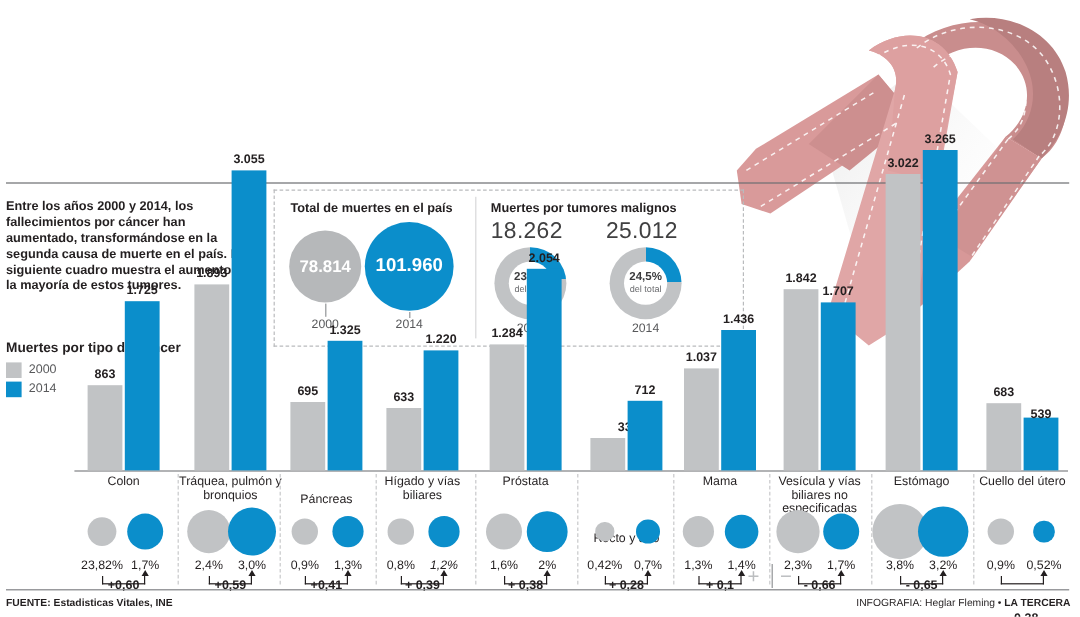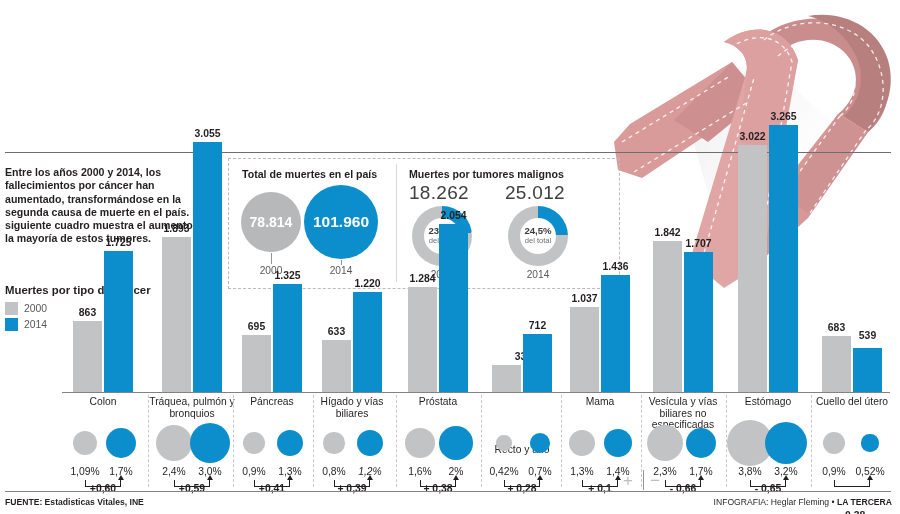--- a/index.html
+++ b/index.html
@@ -228,26 +228,26 @@
       <div class="barval" style="left: 644px; width: 47px; top: 227px;">1.842</div>
       <div class="bar b" style="left: 684px; width: 29px; height: 140px; top: 252px; bottom: auto;"></div>
       <div class="barval" style="left: 675px; width: 47px; top: 238px;">1.707</div>
       <div class="bar g" style="left: 738px; width: 29px; height: 247px; top: 145px; bottom: auto;"></div>
       <div class="barval" style="left: 729px; width: 47px; top: 131px;">3.022</div>
       <div class="bar b" style="left: 769px; width: 29px; height: 267px; top: 125px; bottom: auto;"></div>
       <div class="barval" style="left: 760px; width: 47px; top: 111px;">3.265</div>
       <div class="bar g" style="left: 822px; width: 29px; height: 56px; top: 336px; bottom: auto;"></div>
       <div class="barval" style="left: 813px; width: 47px; top: 322px;">683</div>
       <div class="bar b" style="left: 853px; width: 29px; height: 44px; top: 348px; bottom: auto;"></div>
-      <div class="barval" style="left: 844px; width: 47px; top: 330px;">539</div>
+      <div class="barval" style="left: 844px; width: 47px; top: 340px;">539</div>
     </div>
   <div id="cats-layer">
       <div class="cat-label" style="left: 61px; width: 84px; top: 396px;">Colon</div>
       <div class="cat-label" style="left: 146px; width: 92px; top: 396px;">Tráquea, pulmón y bronquios</div>
-      <div class="cat-label" style="left: 230px; width: 84px; top: 396px; text-align: center;">Páncreas</div>
+      <div class="cat-label" style="left: 230px; width: 84px; top: 411px; text-align: center;">Páncreas</div>
       <div class="cat-label" style="left: 310px; width: 84px; top: 396px;">Hígado y vías biliares</div>
       <div class="cat-label" style="left: 396px; width: 84px; top: 396px;">Próstata</div>
       <div class="cat-label" style="left: 480px; width: 84px; top: 396px; margin-top: 48px;">Recto y ano</div>
       <div class="cat-label" style="left: 558px; width: 84px; top: 396px;">Mama</div>
       <div class="cat-label" style="left: 635px; width: 96px; top: 396px;">Vesícula y vías biliares no especificadas</div>
       <div class="cat-label" style="left: 726px; width: 84px; top: 396px;">Estómago</div>
       <div class="cat-label" style="left: 810px; width: 84px; top: 396px;">Cuello del útero</div>
     </div>
   <div id="seps-layer">
       <div class="vsep" style="left: 148px; top: 395px; height: 92px;"></div>
@@ -256,21 +256,21 @@
       <div class="vsep" style="left: 396px; top: 395px; height: 92px;"></div>
       <div class="vsep" style="left: 481px; top: 395px; height: 92px;"></div>
       <div class="vsep" style="left: 561px; top: 395px; height: 92px;"></div>
       <div class="vsep" style="left: 641px; top: 395px; height: 92px;"></div>
       <div class="vsep" style="left: 726px; top: 395px; height: 92px;"></div>
       <div class="vsep" style="left: 811px; top: 395px; height: 92px;"></div>
     </div>
 
   <div id="share-layer">
       <div class="circ c-g" style="left: 72.6817px; top: 430.682px; width: 24.6365px; height: 24.6365px;"></div>
-      <div class="pct-lbl" style="left: 59px; width: 52px; top: 466px;">1,09%</div>
+      <div class="pct-lbl" style="left: 59px; width: 52px; top: 466px;">23,82%</div>
       <div class="circ c-b" style="left: 105.616px; top: 427.616px; width: 30.7674px; height: 30.7674px;"></div>
       <div class="pct-lbl" style="left: 95px; width: 52px; top: 466px;">1,7%</div>
       <div class="bracket" style="left: 85px; top: 480px; width: 36px; height: 7px; border-bottom: none; border-left: 1.2px solid rgb(35, 31, 32); border-right: 1.2px solid rgb(35, 31, 32); border-top: none;"></div>
       <div style="position: absolute; left: 85px; top: 486px; width: 36px; height: 1.2px; background: rgb(35, 31, 32);"></div>
       <div class="arrow-up" style="left: 117.6px; top: 475px;"></div>
       <div class="delta" style="left: 67px; width: 72px; top: 483px;">+0,60</div>
       <div class="circ c-g" style="left: 155.721px; top: 424.721px; width: 36.5571px; height: 36.5571px;"></div>
       <div class="pct-lbl" style="left: 148px; width: 52px; top: 466px;">2,4%</div>
       <div class="circ c-b" style="left: 189.564px; top: 422.564px; width: 40.8721px; height: 40.8721px;"></div>
       <div class="pct-lbl" style="left: 184px; width: 52px; top: 466px;">3,0%</div>

